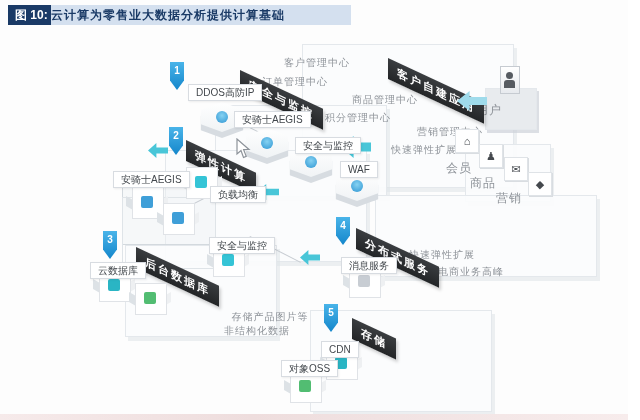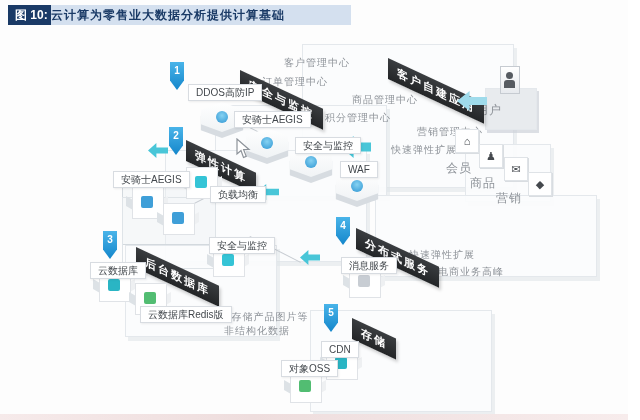--- a/index.html
+++ b/index.html
@@ -199,21 +199,20 @@
   </div>
 
   <div class="lbl" style="left:188px;top:84px;">DDOS高防IP</div>
   <div class="lbl" style="left:234px;top:111px;">安骑士AEGIS</div>
   <div class="lbl" style="left:295px;top:137px;">安全与监控</div>
   <div class="lbl" style="left:340px;top:161px;">WAF</div>
   <div class="lbl" style="left:113px;top:171px;">安骑士AEGIS</div>
   <div class="lbl" style="left:210px;top:186px;">负载均衡</div>
   <div class="lbl" style="left:209px;top:237px;">安全与监控</div>
   <div class="lbl" style="left:90px;top:262px;">云数据库</div>
-  <div class="lbl" style="left:140px;top:306px;">云数据库Redis版</div>
   <div class="lbl" style="left:341px;top:257px;">消息服务</div>
   <div class="lbl" style="left:321px;top:341px;">CDN</div>
   <div class="lbl" style="left:281px;top:360px;">对象OSS</div>
 
   <div class="ftext" style="left:277px;top:56px;">客户管理中心</div>
   <div class="ftext" style="left:345px;top:93px;">商品管理中心</div>
   <div class="ftext" style="left:410px;top:125px;">营销管理中心</div>
   <div class="ftext" style="left:255px;top:75px;">订单管理中心</div>
   <div class="ftext" style="left:318px;top:111px;">积分管理中心</div>
   <div class="ftext" style="left:384px;top:143px;">快速弹性扩展</div>

